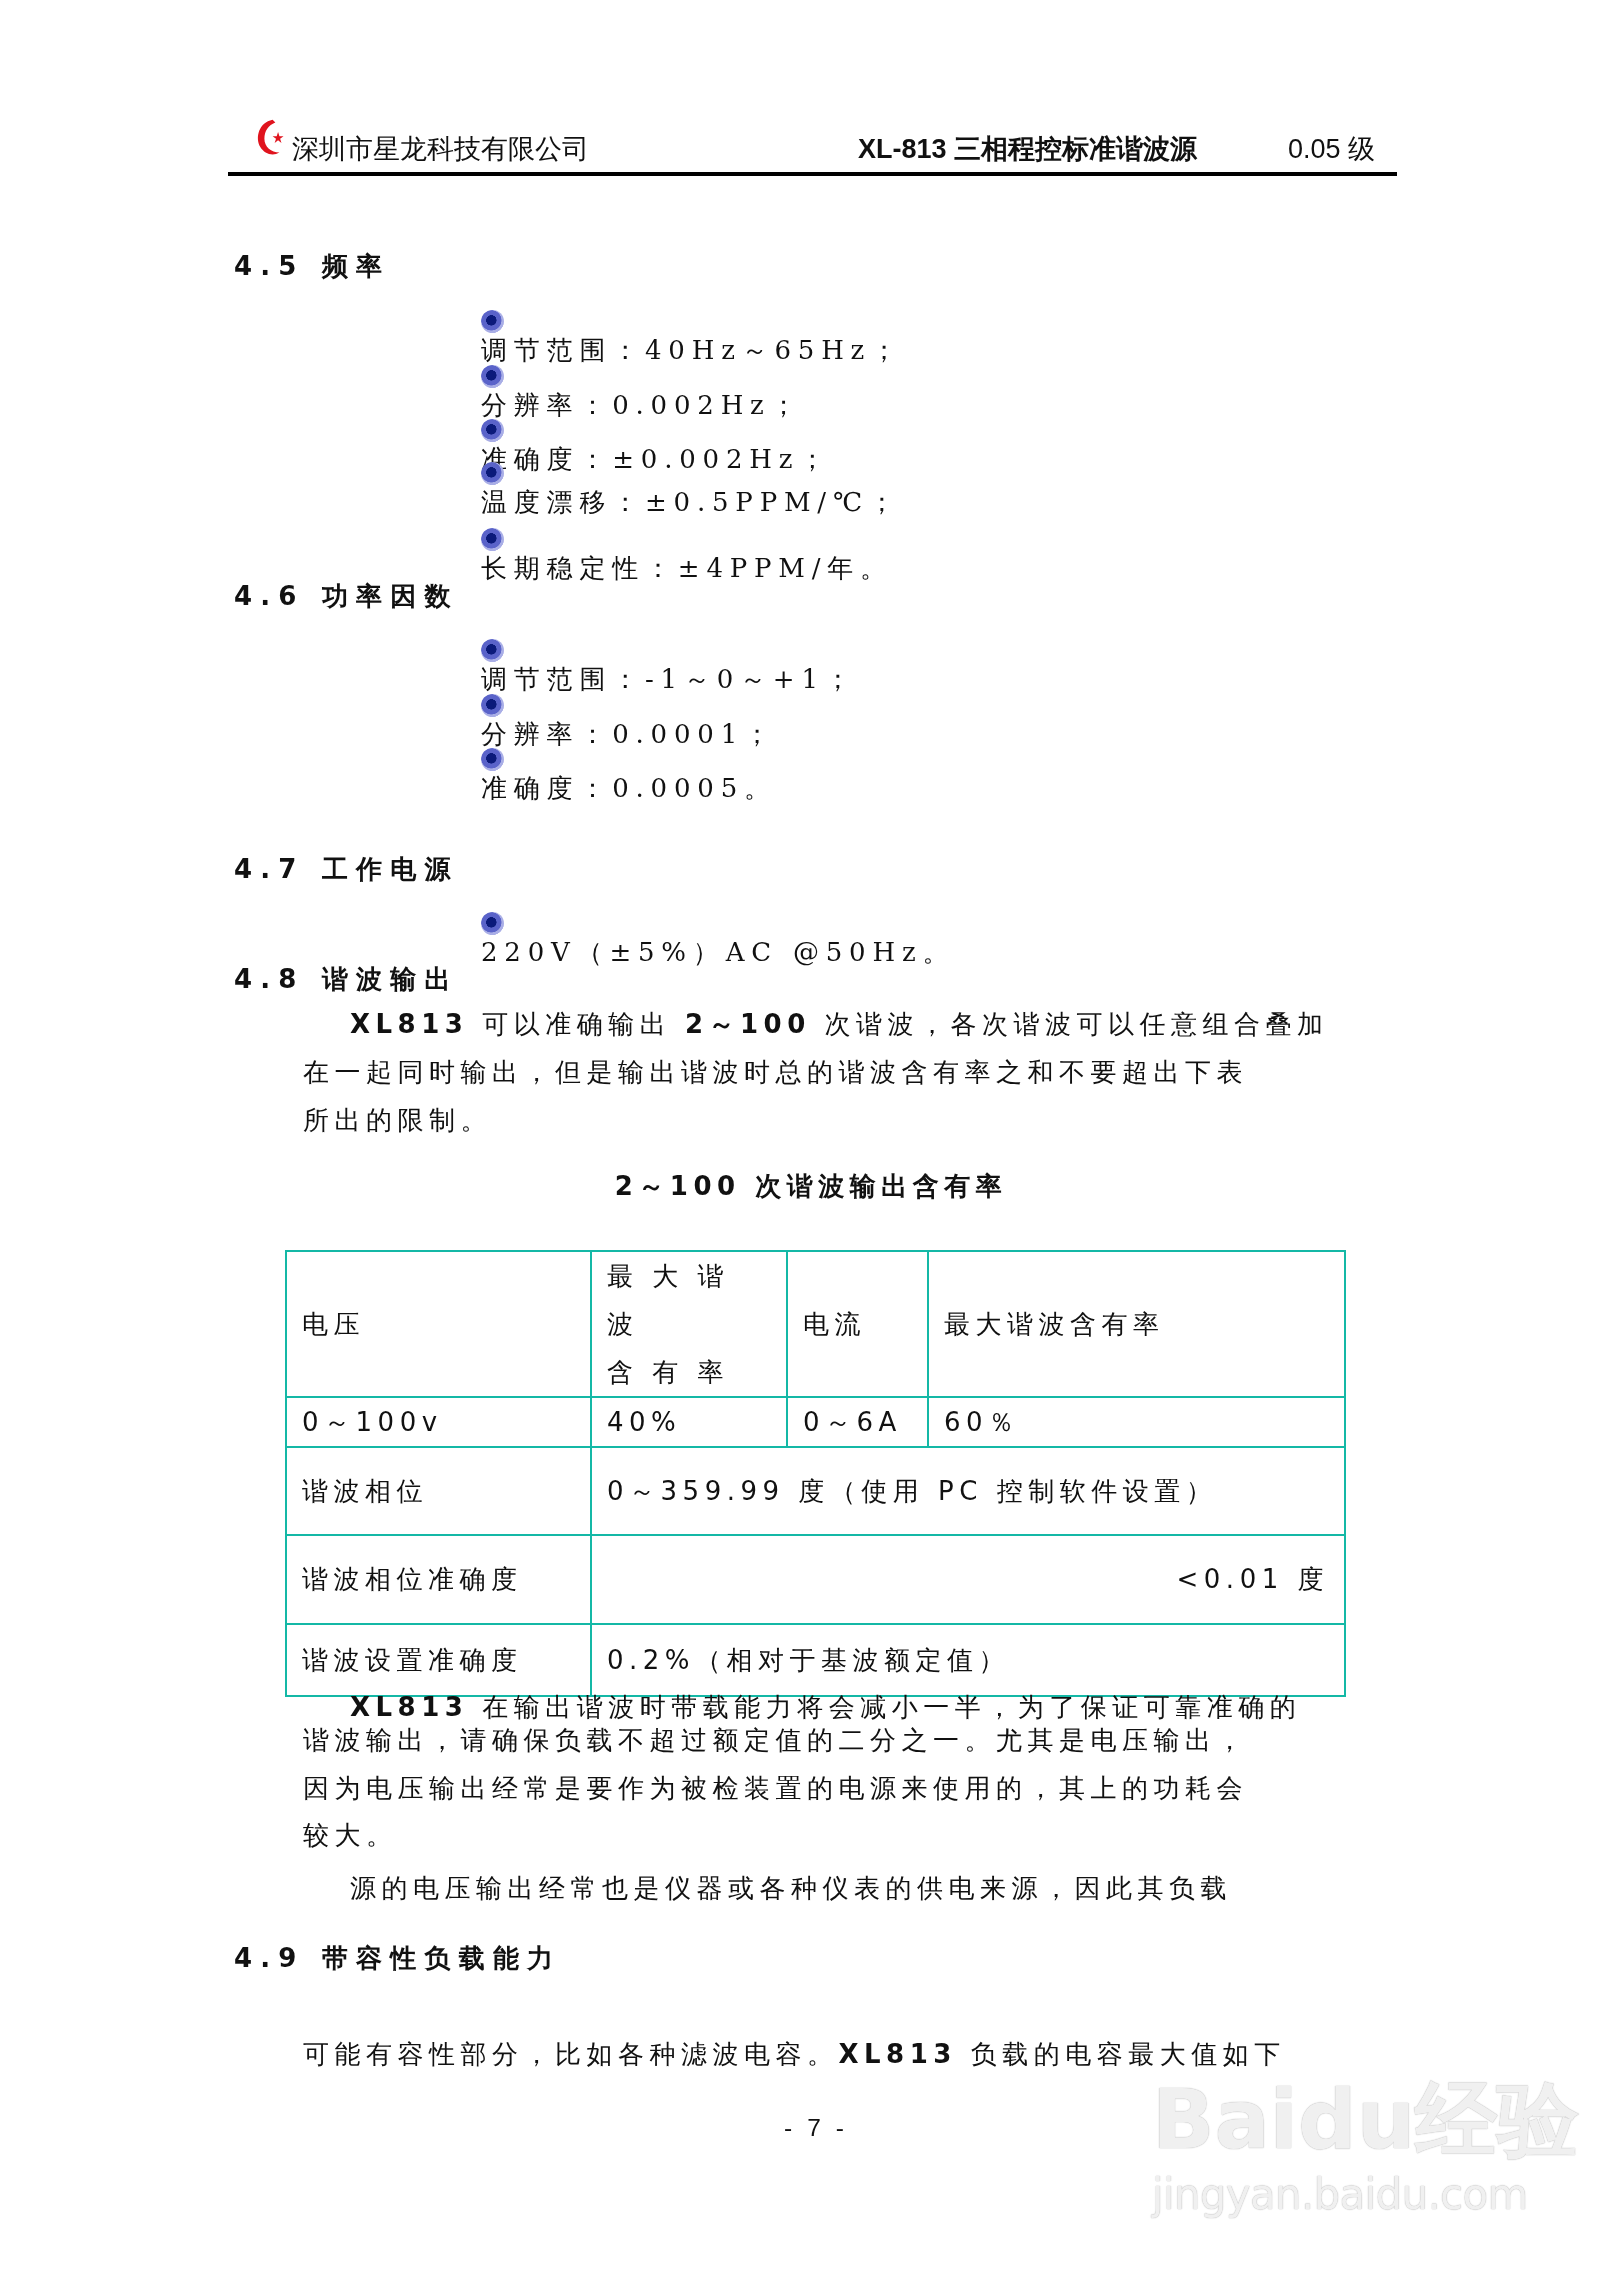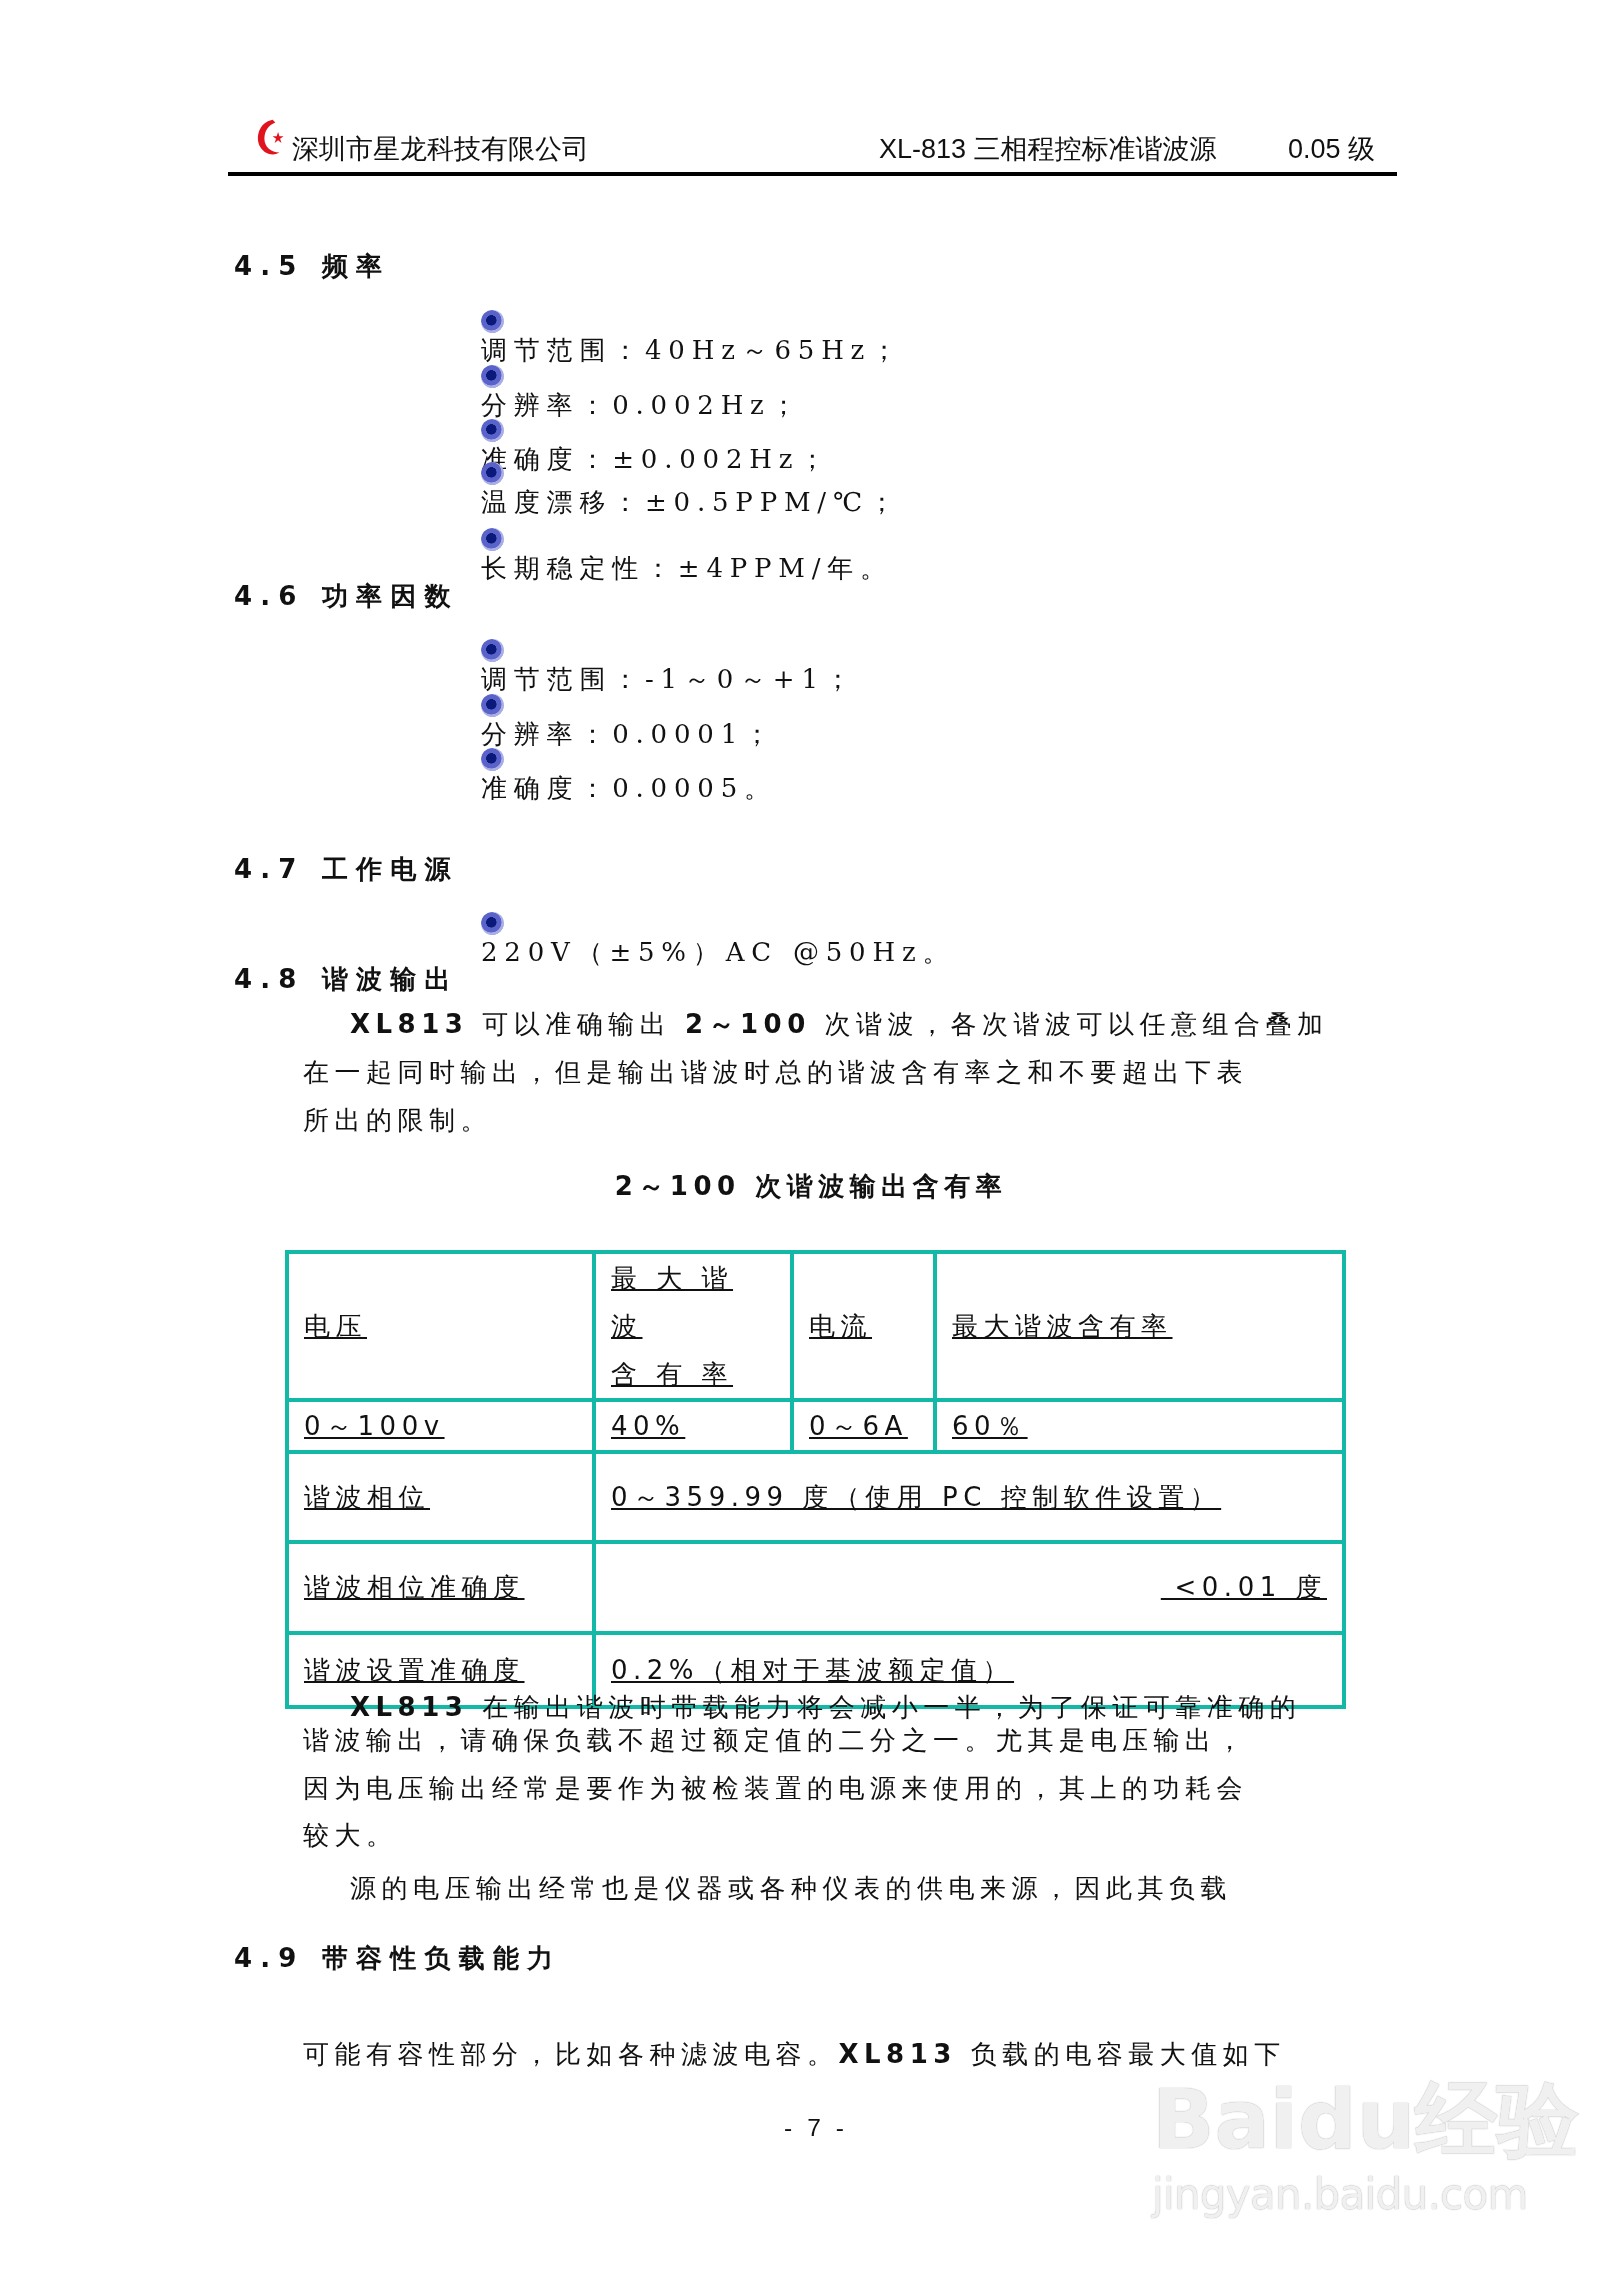--- a/index.html
+++ b/index.html
@@ -13,21 +13,21 @@
   .bullet-row { left: 481px; display: flex; align-items: flex-start; flex-direction: column; }
   .bullet { width: 23px; height: 23px; border-radius: 50%; margin-right: 17.7px;
             background: radial-gradient(circle at 45% 45%, #0b1a7a 0 28%, #5a63c9 30% 55%, #a9aee6 58% 72%, #ffffff 74%); }
   .btxt { font-family: "DejaVu Serif", "Liberation Serif", serif; font-size: 26px; letter-spacing: 6.8px; color: #111; }
   .para { font-family: "DejaVu Sans", "Liberation Sans", sans-serif; font-size: 26px; letter-spacing: 5.5px; color: #111; left: 303px; }
   .para.indent { left: 350px; }
   .para b { font-weight: bold; }
   .tcaption { font-family: "DejaVu Sans", "Liberation Sans", sans-serif; font-weight: bold; font-size: 26px; letter-spacing: 5.5px; left: 0; width: 1622px; text-align: center; top: 1169px; }
   table.spec { position: absolute; left: 285px; top: 1250px; width: 1061px; border-collapse: collapse;
                font-family: "DejaVu Sans", "Liberation Sans", sans-serif; font-size: 26px; color: #111; }
-  table.spec td { border: 4px solid #14b8a6; padding: 0 15px; letter-spacing: 5.5px; vertical-align: middle; text-decoration: underline; }
+  table.spec td { border: 2px solid #14b8a6; padding: 0 15px; letter-spacing: 5.5px; vertical-align: middle; }
   .r1 td { height: 93px; }
   .r2 td { height: 48px; }
   .r3 td { height: 86px; }
   .r4 td { height: 87px; }
   .r5 td { height: 70px; }
   .c1 { width: 273px; }
   .c2 { width: 164px; line-height: 48px; }
   .c3 { width: 109px; }
   .pageno { font-family: "Liberation Sans", "DejaVu Sans", sans-serif; font-size: 24.5px; left: 784px; top: 2114px; letter-spacing: 4.1px; }
   .wm { left: 1152px; top: 2072px; width: 382px; color: #f0f0f0; font-family: "DejaVu Sans", sans-serif;
@@ -37,21 +37,21 @@
 </style>
 </head>
 <body>
 
 <div>
   <svg class="logo" viewBox="0 0 48 60">
     <path d="M30 4 C10 8 4 30 12 44 C18 54 30 58 40 52 C28 52 18 44 18 32 C18 20 24 12 34 8 Z" fill="#e0141e"></path>
     <polygon points="38,22 40,28 46,28 41,32 43,38 38,34 33,38 35,32 30,28 36,28" fill="#e0141e"></polygon>
   </svg>
   <span class="abs hdr" style="left:292px;">深圳市星龙科技有限公司</span>
-  <span class="abs hdr" style="left:879px;">XL-813  三相程控标准谐波源</span>
+  <span class="abs hdr" style="left:858px;font-weight:bold;">XL-813  三相程控标准谐波源</span>
   <span class="abs hdr" style="left:1288px;">0.05 级</span>
   <div class="hdr-rule"></div>
 </div>
 
 <div class="abs sec" style="top:249px;">4.5 频率</div>
 <div class="abs bullet-row" style="top:310px;">
   <span class="bullet"></span>
   <span class="btxt">调节范围：40Hz～65Hz；</span>
 </div>
 <div class="abs bullet-row" style="top:365px;">

